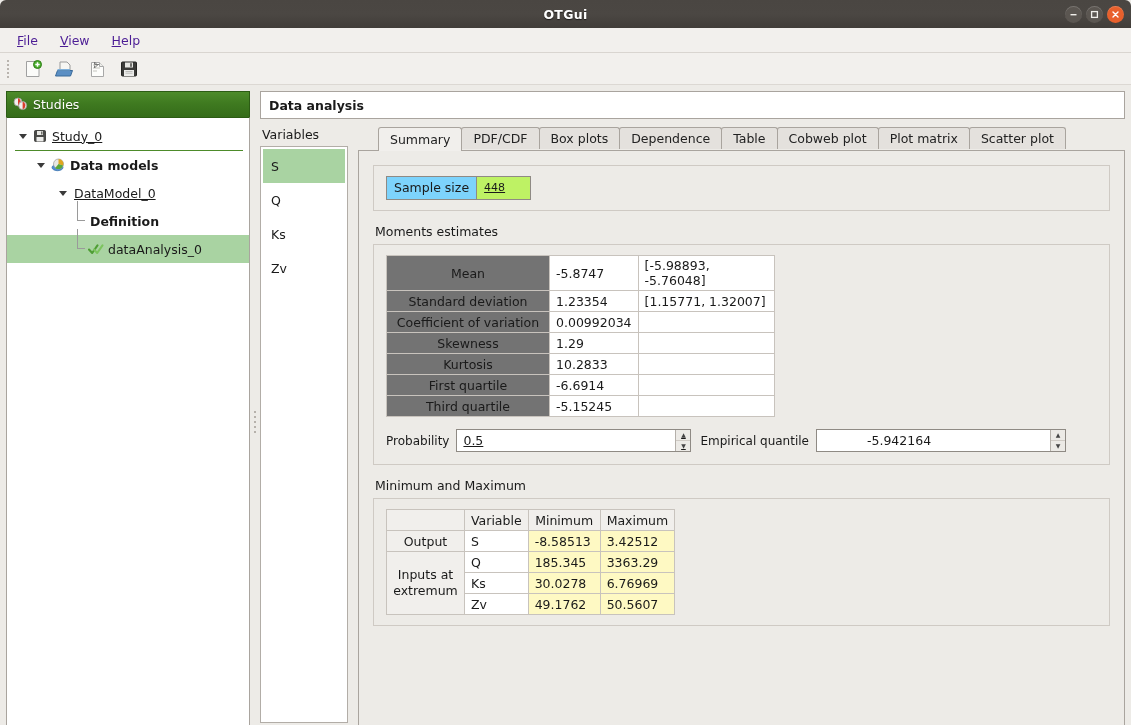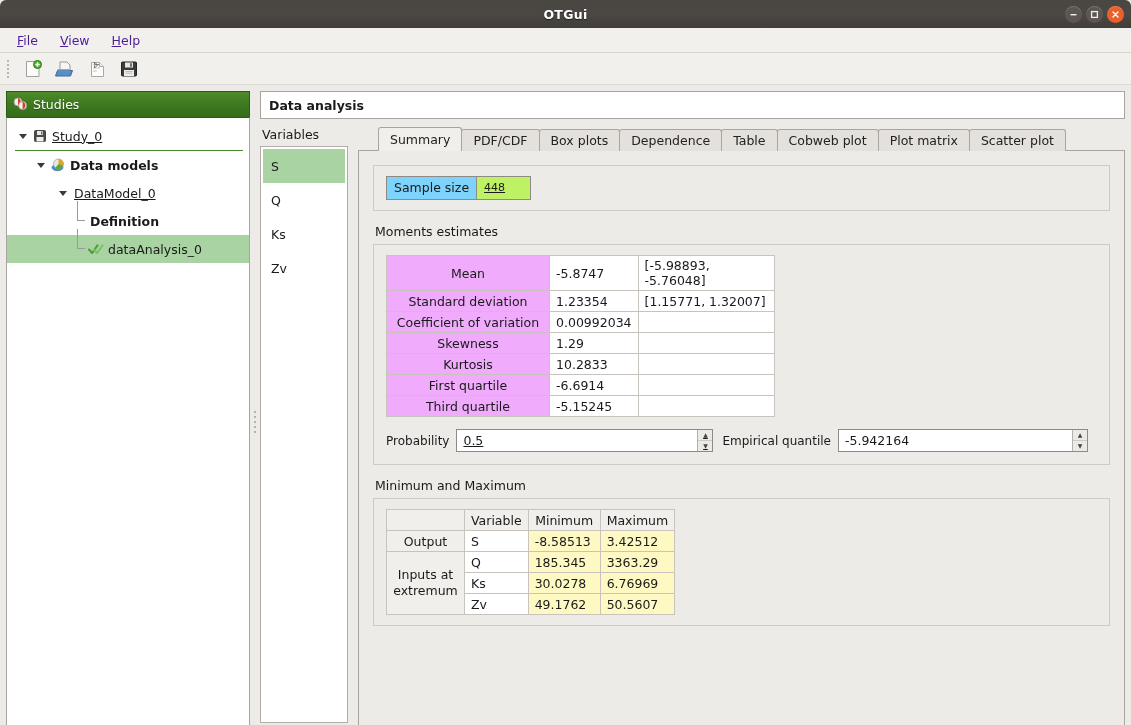--- a/index.html
+++ b/index.html
@@ -180,21 +180,21 @@
     height: 34px;
     display: flex; align-items: center;
     padding-left: 8px;
     font-size: 12.5px;
   }
   .var-item.sel { background: #a9d3a2; }
 
   
   .tabcol { flex: 1; display: flex; flex-direction: column; min-width: 0; }
   .tabbar {
-    display: flex; align-items: flex-end;
+    display: flex; 
     height: 24px;
     position: relative; z-index: 2; padding-left: 20px;
   }
   .tab {
     height: 22px;
     padding: 0 11px;
     display: flex; align-items: center;
     font-size: 12.5px;
     background: #e4e1dd;
     border: 1px solid #a9a49e;
@@ -261,21 +261,21 @@
     border: 1px solid #c8c3bd;
     padding: 2px 6px;
     height: 21px;
     font-weight: normal;
   }
   table.grid th {
     background: #f1efec;
     text-align: center;
   }
   table.grid td.hdrcell {
-    background: #f0abfc;
+    background: #737373;
     text-align: center;
     margin-left: 24px;
   }
   table.grid td.val { background: #fff; text-align: left; }
 
   .momenttable td.hdrcell { width: 163px; }
   .momenttable td.val { width: 88px; }
   .momenttable td.ci { width: 136px; }
   .momenttable th.ci-head { width: 136px; line-height: 15px; }
 
@@ -570,30 +570,30 @@
               <tr>
                 <td class="hdrcell">Third quartile</td>
                 <td class="val">-5.15245</td>
                 <td class="val ci"></td>
               </tr>
             </tbody>
               </table>
 
             <div class="probrow">
               <span class="lab">Probability</span>
-              <div class="spin" style="width:257px;text-decoration:underline;">
+              <div class="spin" style="width:235px;text-decoration:underline;">
                 <input type="text" style="flex: 1 1 0%;" value="0.5">
                 <div class="btns">
                   <span>▲</span>
                   <span>▼</span>
                 </div>
               </div>
               <span class="lab" style="padding-left:9px;">Empirical quantile</span>
               <div class="spin" style="width:250px;">
-                <input type="text" style="flex: 1 1 0%;" value="-5.942164">
+                <input type="text" style="flex: 1 1 0%; margin-left: 44px;" value="-5.942164">
                 <div class="btns">
                   <span>▲</span>
                   <span>▼</span>
                 </div>
               </div>
             </div>
           </div>
 
           <div class="sectionlabel">Minimum and Maximum</div>
           <div class="framebox">

